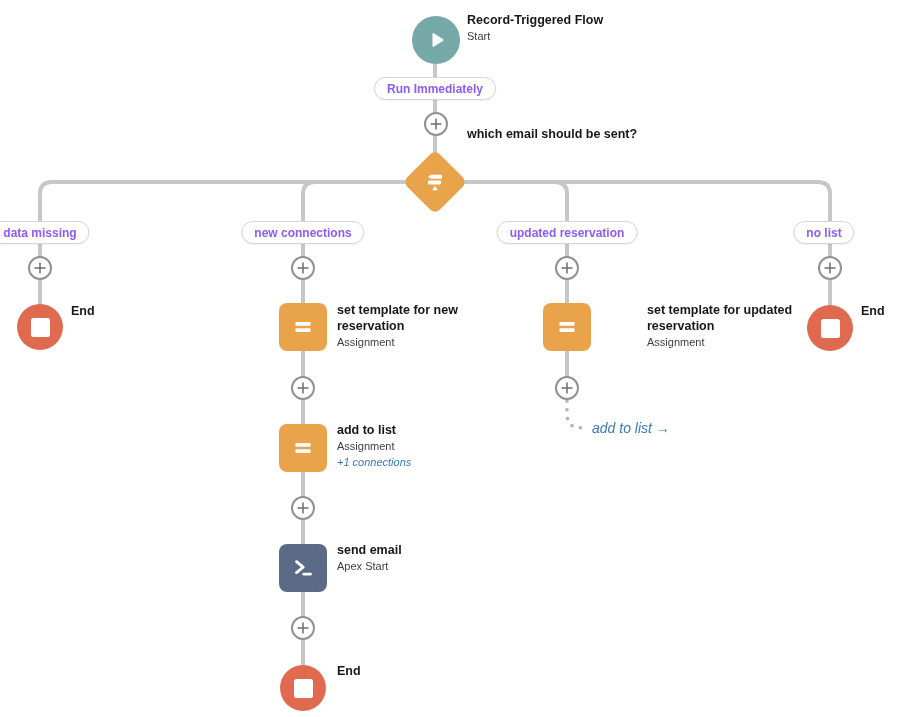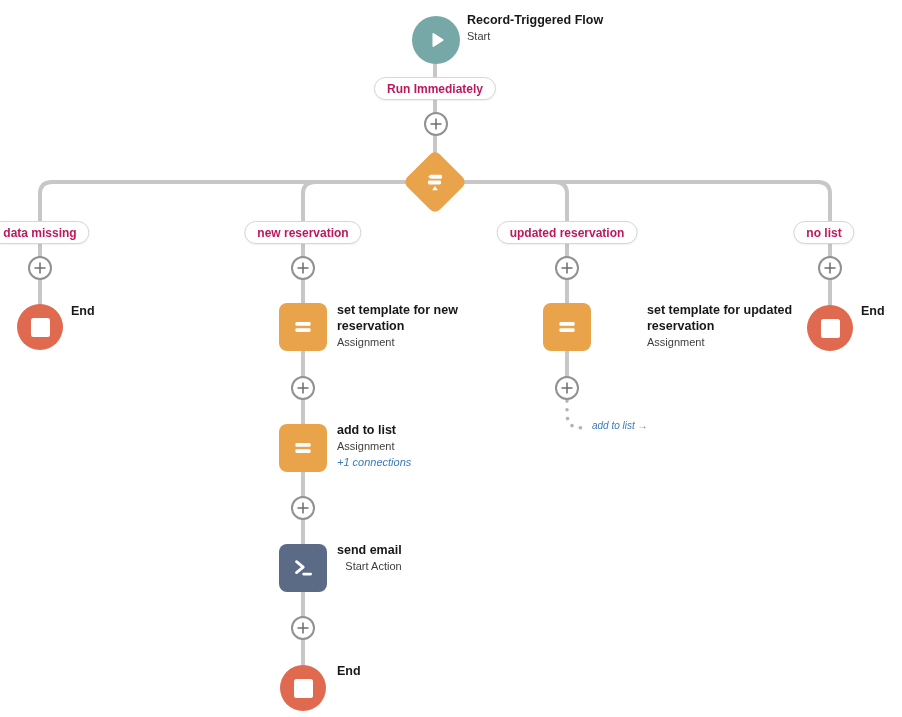--- a/index.html
+++ b/index.html
@@ -17,29 +17,29 @@
   .sq.orange{background:#e9a34a;}
   .sq.slate{background:#5b6b86;}
   .endnode{width:46px;height:46px;border-radius:50%;background:#e06a50;display:flex;align-items:center;justify-content:center;}
   .stopsq{width:19px;height:19px;background:#fff;border-radius:2.5px;}
   
   .plus{width:20px;height:20px;border:2px solid #919191;border-radius:50%;background:#fff;display:flex;align-items:center;justify-content:center;}
   
   .pill{
     height:21px;padding:0 12px;background:#fff;border:1px solid #d8d6d4;border-radius:12px;
     display:flex;align-items:center;white-space:nowrap;
-    font-size:12px;font-weight:700;color:#be185d;box-shadow:0 1px 2px rgba(0,0,0,.06);
+    font-size:12px;font-weight:700;color:#8b5cf6;box-shadow:0 1px 2px rgba(0,0,0,.06);
     transform:translateX(-50%);
   }
   
   .labelblock{display:flex;flex-direction:column;}
   .title{font-size:12.5px;font-weight:700;color:#181818;line-height:16px;}
   .subtitle{font-size:11px;font-weight:400;color:#3e3e3c;line-height:16px;}
   .bluelink{font-size:11px;font-style:italic;color:#3a7abd;line-height:16px;cursor:pointer;}
-  .goto{font-size:10px;font-style:italic;color:#3a7abd;white-space:nowrap;cursor:pointer;text-align:center;}
+  .goto{font-size:14px;font-style:italic;color:#3a7abd;white-space:nowrap;cursor:pointer;text-align:center;}
   .nowrap{white-space:nowrap;}
 </style>
 </head>
 <body>
 
 <div class="canvas">
 
   <svg class="connectors" width="902" height="717">
     <g stroke="#c9c7c5" stroke-width="4" fill="none">
       <path d="M 435 42 L 435 170"></path>
@@ -73,24 +73,25 @@
   <div class="abs diamond" style="left:412px;top:159px;">
     <span class="icon">
       <svg width="26" height="26" viewBox="0 0 24 24">
         <path d="M8 5.2 L5.6 7.1 L8 9 H17.6 Q18.6 9 18.6 7.1 Q18.6 5.2 17.6 5.2 Z" fill="#fff"></path>
         <rect x="5.4" y="10.6" width="12.2" height="3.6" rx="1.2" fill="#fff"></rect>
         <path d="M12 15.6 L14.6 19.6 H9.4 Z" fill="#fff"></path>
       </svg>
     </span>
   </div>
   <div class="abs labelblock" style="left:467px;top:126px;">
+    <span class="title nowrap">which email should be sent?</span>
   </div>
 
   <div class="abs pill" style="left:40px;top:221px;">data missing</div>
-  <div class="abs pill" style="left:303px;top:221px;">new reservation</div>
+  <div class="abs pill" style="left:303px;top:221px;">new connections</div>
   <div class="abs pill" style="left:567px;top:221px;">updated reservation</div>
   <div class="abs pill" style="left:824px;top:221px;">no list</div>
 
   <div class="abs plus" style="left:28px;top:256px;">
     <svg width="14" height="14" viewBox="0 0 14 14">
         <path d="M7 1.5 V12.5 M1.5 7 H12.5" stroke="#706e6b" stroke-width="1.5" fill="none"></path>
       </svg>
   </div>
   <div class="abs plus" style="left:291px;top:256px;">
     <svg width="14" height="14" viewBox="0 0 14 14">
@@ -155,23 +156,23 @@
   </div>
 
   <div class="abs sq slate" style="left:279px;top:544px;">
     <span style="display:flex;">
       <svg width="26" height="26" viewBox="0 0 24 24" fill="none">
         <path d="M6 6.2 L12.2 11.2 L6 16.2" stroke="#fff" stroke-width="2.6" stroke-linecap="round" stroke-linejoin="round"></path>
         <path d="M12.6 17.6 H19" stroke="#fff" stroke-width="2.6" stroke-linecap="round"></path>
       </svg>
     </span>
   </div>
-  <div class="abs labelblock" style="left:337px;top:542px;text-align:right;">
+  <div class="abs labelblock" style="left:337px;top:542px;">
     <span class="title nowrap">send email</span>
-    <span class="subtitle nowrap">Start Action</span>
+    <span class="subtitle nowrap">Apex Start</span>
   </div>
 
   <div class="abs plus" style="left:291px;top:616px;">
     <svg width="14" height="14" viewBox="0 0 14 14">
         <path d="M7 1.5 V12.5 M1.5 7 H12.5" stroke="#706e6b" stroke-width="1.5" fill="none"></path>
       </svg>
   </div>
 
   <div class="abs endnode" style="left:280px;top:665px;">
     <span class="stopsq"></span>

